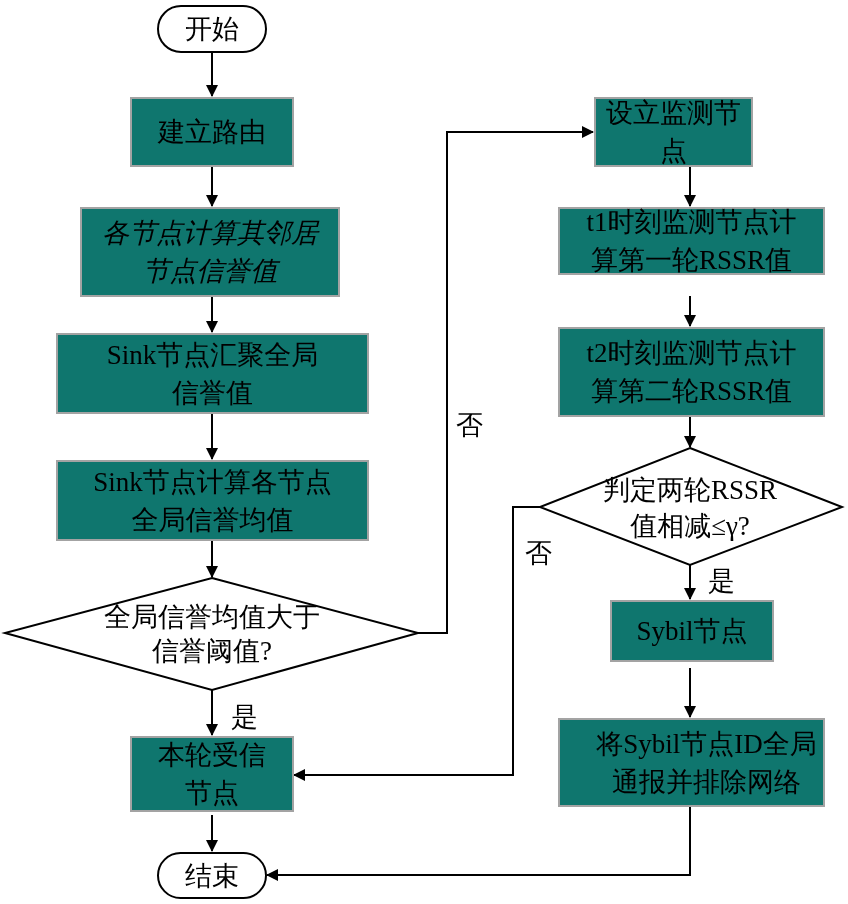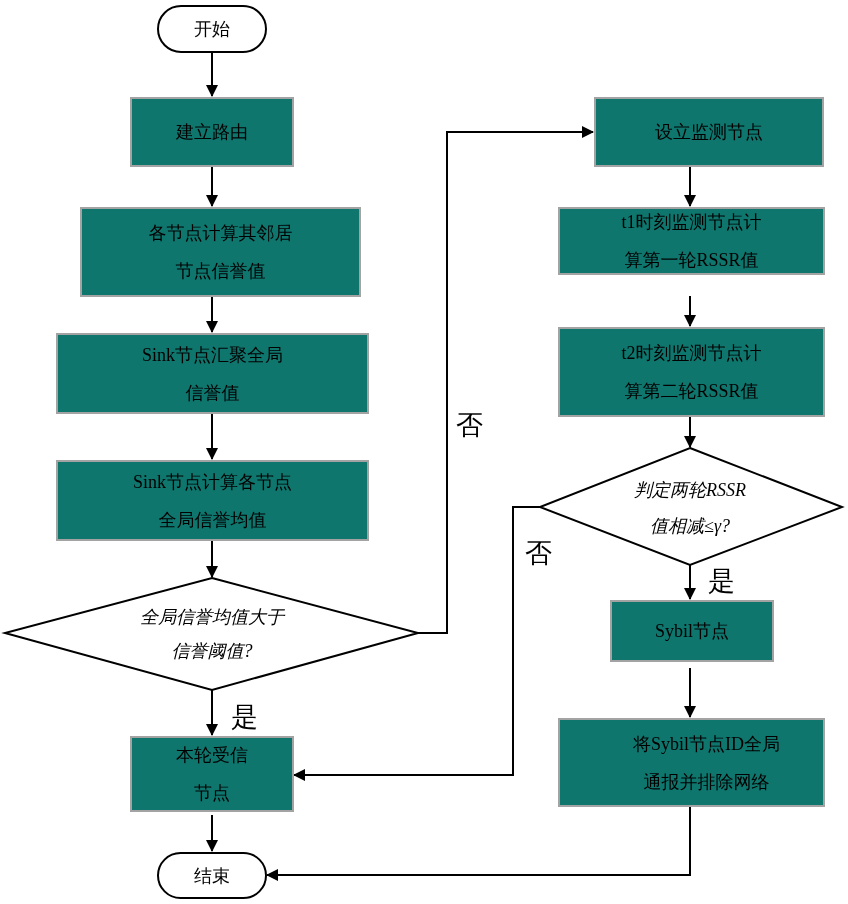--- a/index.html
+++ b/index.html
@@ -1,23 +1,23 @@
 <!DOCTYPE html>
 <html><head>
 <meta charset="utf-8">
 <style>
   html, body { margin:0; padding:0; background:#ffffff; }
   body { width:848px; height:904px; position:relative; overflow:hidden;
          font-family:"Liberation Serif","DejaVu Serif",serif; color:#000; }
   svg { position:absolute; left:0; top:0; }
   .node { position:absolute; display:flex; align-items:center; justify-content:center;
-          text-align:center; font-size:18px; line-height:38px; box-sizing:border-box; }
+          text-align:center; font-size:27px; line-height:38px; box-sizing:border-box; }
   .box { border:2px solid #a3a3a3; background:#0f766e; }
   .oval { border:2px solid #000; border-radius:24px; background:#fff; }
-  .plain { border:none; background:transparent;font-style:italic; }
+  .plain { border:none; background:transparent; }
   .lbl { position:absolute; font-size:27px; line-height:30px; }
   .txt { white-space:pre-line; }
 </style>
 </head>
 <body>
 
 <svg width="848" height="904">
   <defs>
     <marker id="ah" markerWidth="12" markerHeight="12" refX="11" refY="6" orient="auto" markerUnits="userSpaceOnUse">
       <path d="M0,0 L12,6 L0,12 Z" fill="#000"></path>
@@ -47,21 +47,21 @@
     <polyline points="690,806 690,875 267,875" marker-end="url(#ah)"></polyline>
   </g>
 </svg>
 
 <div class="node oval" style="left:157px;top:5px;width:110px;height:48px;">
   <span class="txt">开始</span>
 </div>
 <div class="node box" style="left:130px;top:97px;width:164px;height:70px;">
   <span class="txt">建立路由</span>
 </div>
-<div class="node box" style="left:80px;top:207px;width:281px;height:90px;">
+<div class="node box" style="left:80px;top:207px;width:260px;height:90px;font-style:italic;">
   <span class="txt">各节点计算其邻居
 节点信誉值</span>
 </div>
 <div class="node box" style="left:56px;top:333px;width:313px;height:81px;">
   <span class="txt">Sink节点汇聚全局
 信誉值</span>
 </div>
 <div class="node box" style="left:56px;top:460px;width:313px;height:81px;">
   <span class="txt">Sink节点计算各节点
 全局信誉均值</span>
@@ -73,21 +73,21 @@
 <div class="lbl" style="left:231px;top:702px;">是</div>
 <div class="node box" style="left:130px;top:736px;width:164px;height:76px;">
   <span class="txt">本轮受信
 节点</span>
 </div>
 <div class="node oval" style="left:157px;top:852px;width:110px;height:47px;">
   <span class="txt">结束</span>
 </div>
 
 <div class="lbl" style="left:456px;top:410px;">否</div>
-<div class="node box" style="left:594px;top:97px;width:230px;height:70px;">
+<div class="node box" style="left:594px;top:97px;width:159px;height:70px;">
   <span class="txt">设立监测节点</span>
 </div>
 <div class="node box" style="left:558px;top:207px;width:267px;height:68px;">
   <span class="txt">t1时刻监测节点计
 算第一轮RSSR值</span>
 </div>
 <div class="node box" style="left:558px;top:327px;width:267px;height:90px;">
   <span class="txt">t2时刻监测节点计
 算第二轮RSSR值</span>
 </div>

